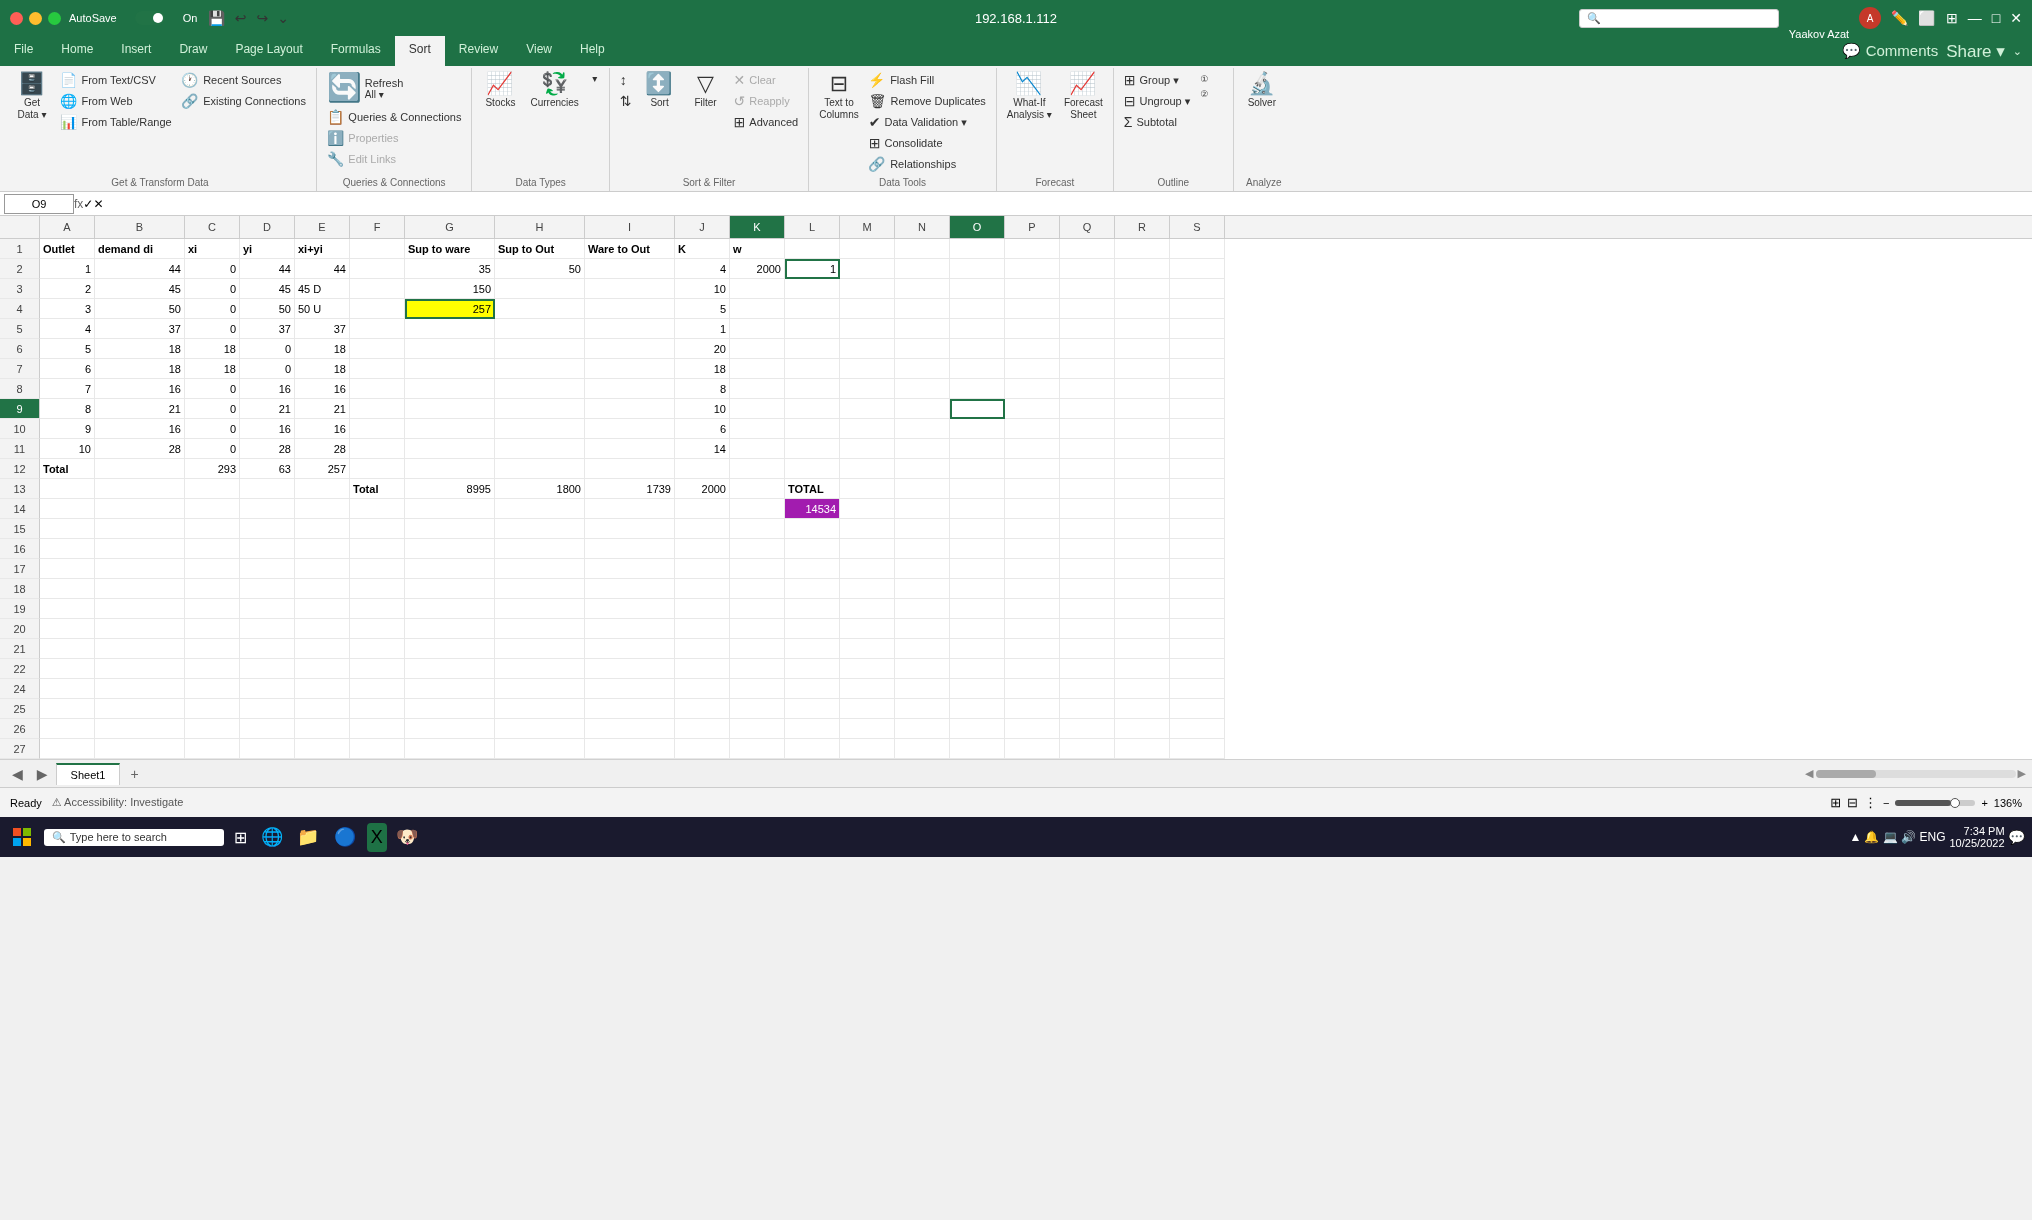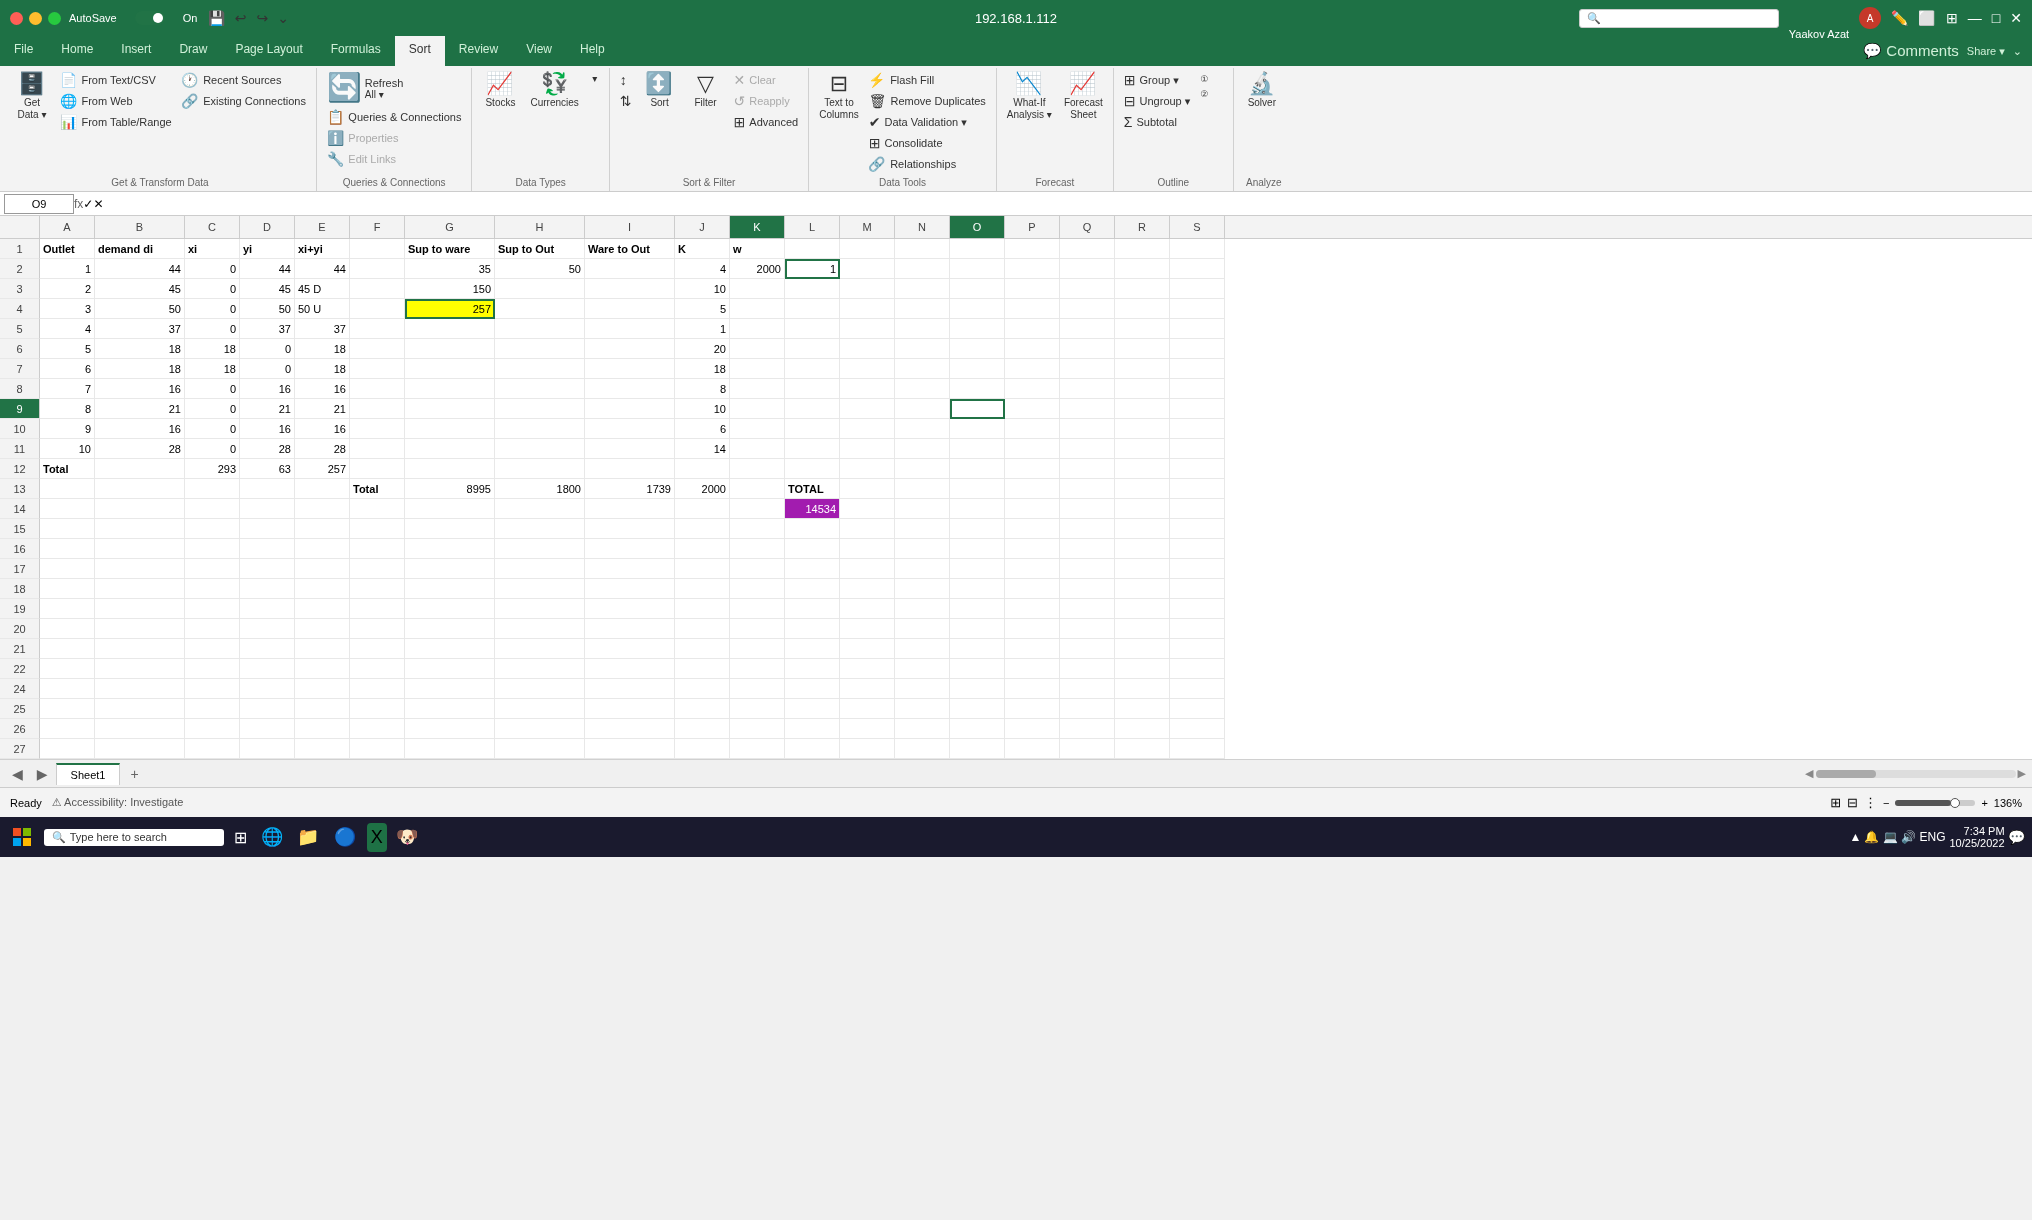--- a/index.html
+++ b/index.html
@@ -148,21 +148,21 @@
   <div class="ribbon-tab">Draw</div>
   <div class="ribbon-tab">Page Layout</div>
   <div class="ribbon-tab">Formulas</div>
   <div class="ribbon-tab active">Sort</div>
   <div class="ribbon-tab">Review</div>
   <div class="ribbon-tab">View</div>
   <div class="ribbon-tab">Help</div>
   <div style="flex:1;"></div>
   <div style="display:flex;align-items:center;gap:8px;padding:0 10px;">
     <span style="color:#d0f0d8;font-size:15px;cursor:pointer;">💬 Comments</span>
-    <span style="color:#d0f0d8;font-size:11px;cursor:pointer;">Share ▾</span>
+    <span style="color:#d0f0d8;font-size:17px;cursor:pointer;">Share ▾</span>
     <span style="color:#d0f0d8;font-size:11px;">⌄</span>
   </div>
 </div>
 
 <div class="ribbon-content" style="background:#f3f3f3; border-bottom:1px solid #ccc; min-height:92px; display:flex; align-items:stretch; padding:2px 4px 0 4px; gap:0;">
 
   <div class="ribbon-group" style="min-width:160px;">
     <div class="ribbon-group-items" style="display:flex; gap:2px; align-items:flex-start;">
       <div class="ribbon-btn" style="min-width:44px;">
         <span class="icon">🗄️</span>

